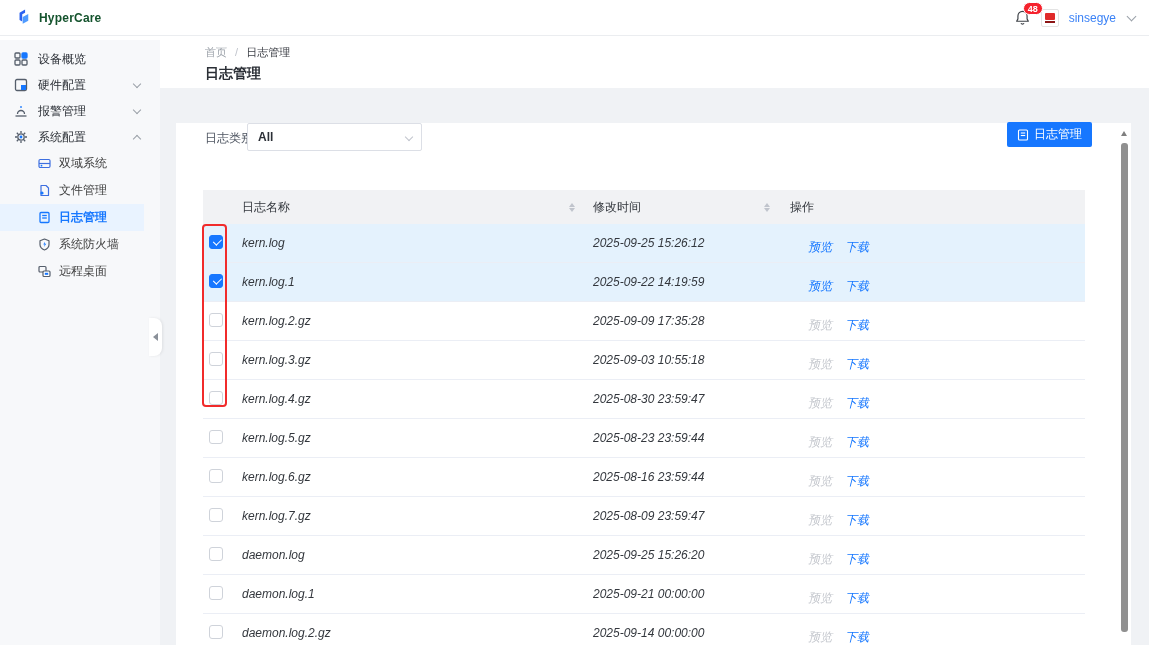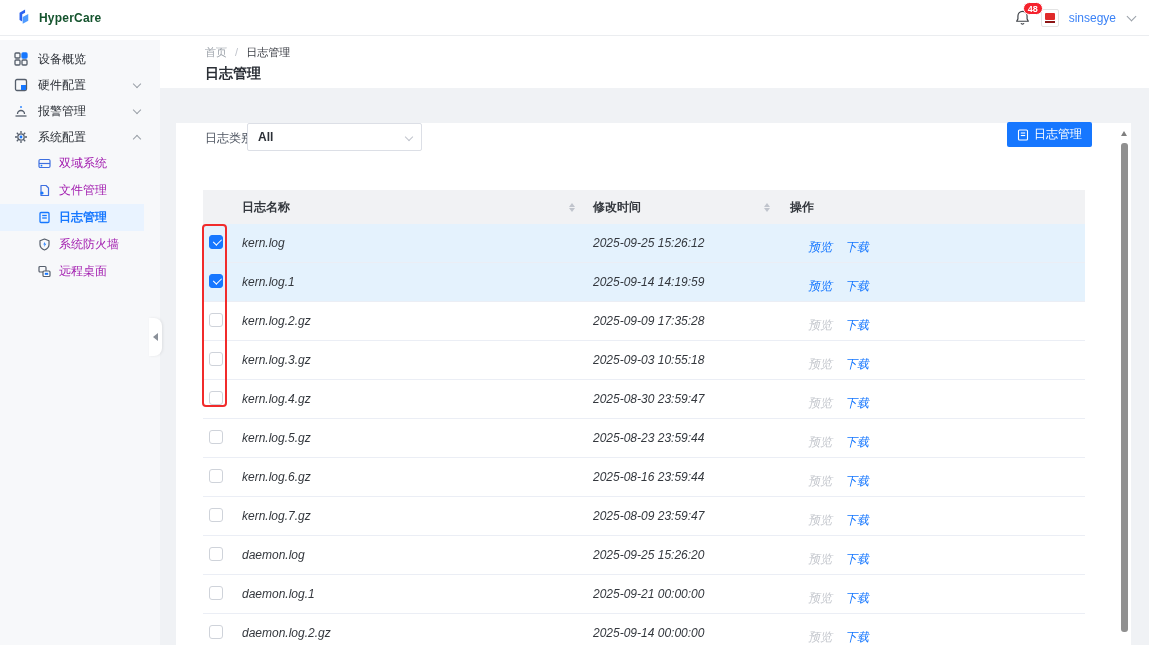--- a/index.html
+++ b/index.html
@@ -30,21 +30,21 @@
   .sidebar { position:absolute; top:40px; left:0; width:160px; height:609px; background:#f7f8fa;
     padding-top:6px; z-index:20; }
   .s-item { height:26px; display:flex; align-items:center; padding:0 14px; cursor:pointer;
     color:#2b2f36; font-size:12px; position:relative; }
   .s-item .ic { width:15px; height:15px; margin-right:9px; flex:0 0 15px; display:flex; align-items:center; }
   .s-item .arrow { position:absolute; right:20px; width:6px; height:6px;
     border-right:1.3px solid #9aa0a8; border-bottom:1.3px solid #9aa0a8; }
   .s-item .arrow.down { transform:rotate(45deg); margin-top:-3px; }
   .s-item .arrow.up   { transform:rotate(225deg); margin-top:3px; }
   .s-sub { height:27px; display:flex; align-items:center; padding-left:38px; font-size:12px;
-    color:#a21caf; cursor:pointer; }
+    color:#404040; cursor:pointer; }
   .s-sub .ic { width:13px; height:13px; margin-right:8px; flex:0 0 13px; display:flex; align-items:center; }
   .s-sub.active { background:#e9f3ff; color:#1677ff; width:144px; font-weight:bold; }
   .collapse-handle { position:absolute; right:-2px; top:278px; width:13px; height:38px; background:#fff;
     border-radius:0 8px 8px 0; box-shadow:1px 0 3px rgba(0,0,0,.08); display:flex; align-items:center;
     justify-content:center; cursor:pointer; }
   .collapse-handle i { display:block; width:0; height:0; border-top:4px solid transparent;
     border-bottom:4px solid transparent; border-right:5px solid #8a9099; }
 
   
   .main { position:absolute; top:36px; left:160px; width:989px; height:609px; background:#f0f2f5; }
@@ -65,21 +65,21 @@
     font-size:12px; color:#2b2f36; font-weight:bold; cursor:pointer; }
   .select .sel-chev { position:absolute; right:9px; top:10px; width:6px; height:6px;
     border-right:1.2px solid #c0c4cc; border-bottom:1.2px solid #c0c4cc; transform:rotate(45deg); }
   .gen-btn { position:absolute; right:39px; top:-1px; height:25px; padding:0 10px; background:#1677ff;
     border:none; border-radius:2px; color:#fff; font-size:12px; display:flex; align-items:center;
     gap:5px; cursor:pointer; font-family:inherit; }
 
   
   .table { position:absolute; left:27px; top:67px; width:882px; }
   .trow { display:grid; grid-template-columns:39px 341px 195px 1fr; align-items:center; }
-  .thead { height:34px; background:#f1f2f4; font-size:12px; font-weight:bold; color:#33373d; }
+  .thead { height:34px; background:#f1f2f4; font-size:12px; font-weight:normal; color:#33373d; }
   .thead .hc { display:flex; align-items:center; }
   .thead .h-name { justify-content:space-between; padding-right:6px; }
   .thead .h-time { padding-left:10px; justify-content:space-between; padding-right:6px; }
   .thead .h-op { padding-left:12px; }
   .sorter { display:inline-flex; flex-direction:column; gap:1px; cursor:pointer; padding:2px; }
   .sorter i { display:block; width:0; height:0; border-left:3.5px solid transparent; border-right:3.5px solid transparent; }
   .sorter .up { border-bottom:4px solid #c0c4cc; }
   .sorter .dn { border-top:4px solid #c0c4cc; }
   .tbody .trow { height:39px; border-bottom:1px solid #ebeef5; font-size:12px; color:#33373d; background:#fff;font-style:italic; }
   .tbody .trow.selected { background:#e4f2fd; }
@@ -315,21 +315,21 @@
       <a class="link preview">预览</a>
       <a class="link download">下载</a>
     </div>
   </div>
 
   <div class="trow selected">
     <div class="cell c-check">
       <span class="checkbox checked"></span>
     </div>
     <div class="cell c-name">kern.log.1</div>
-    <div class="cell c-time">2025-09-14 14:19:59</div>
+    <div class="cell c-time">2025-09-22 14:19:59</div>
     <div class="cell c-actions">
       <a class="link preview">预览</a>
       <a class="link download">下载</a>
     </div>
   </div>
 
   <div class="trow">
     <div class="cell c-check">
       <span class="checkbox"></span>
     </div>

